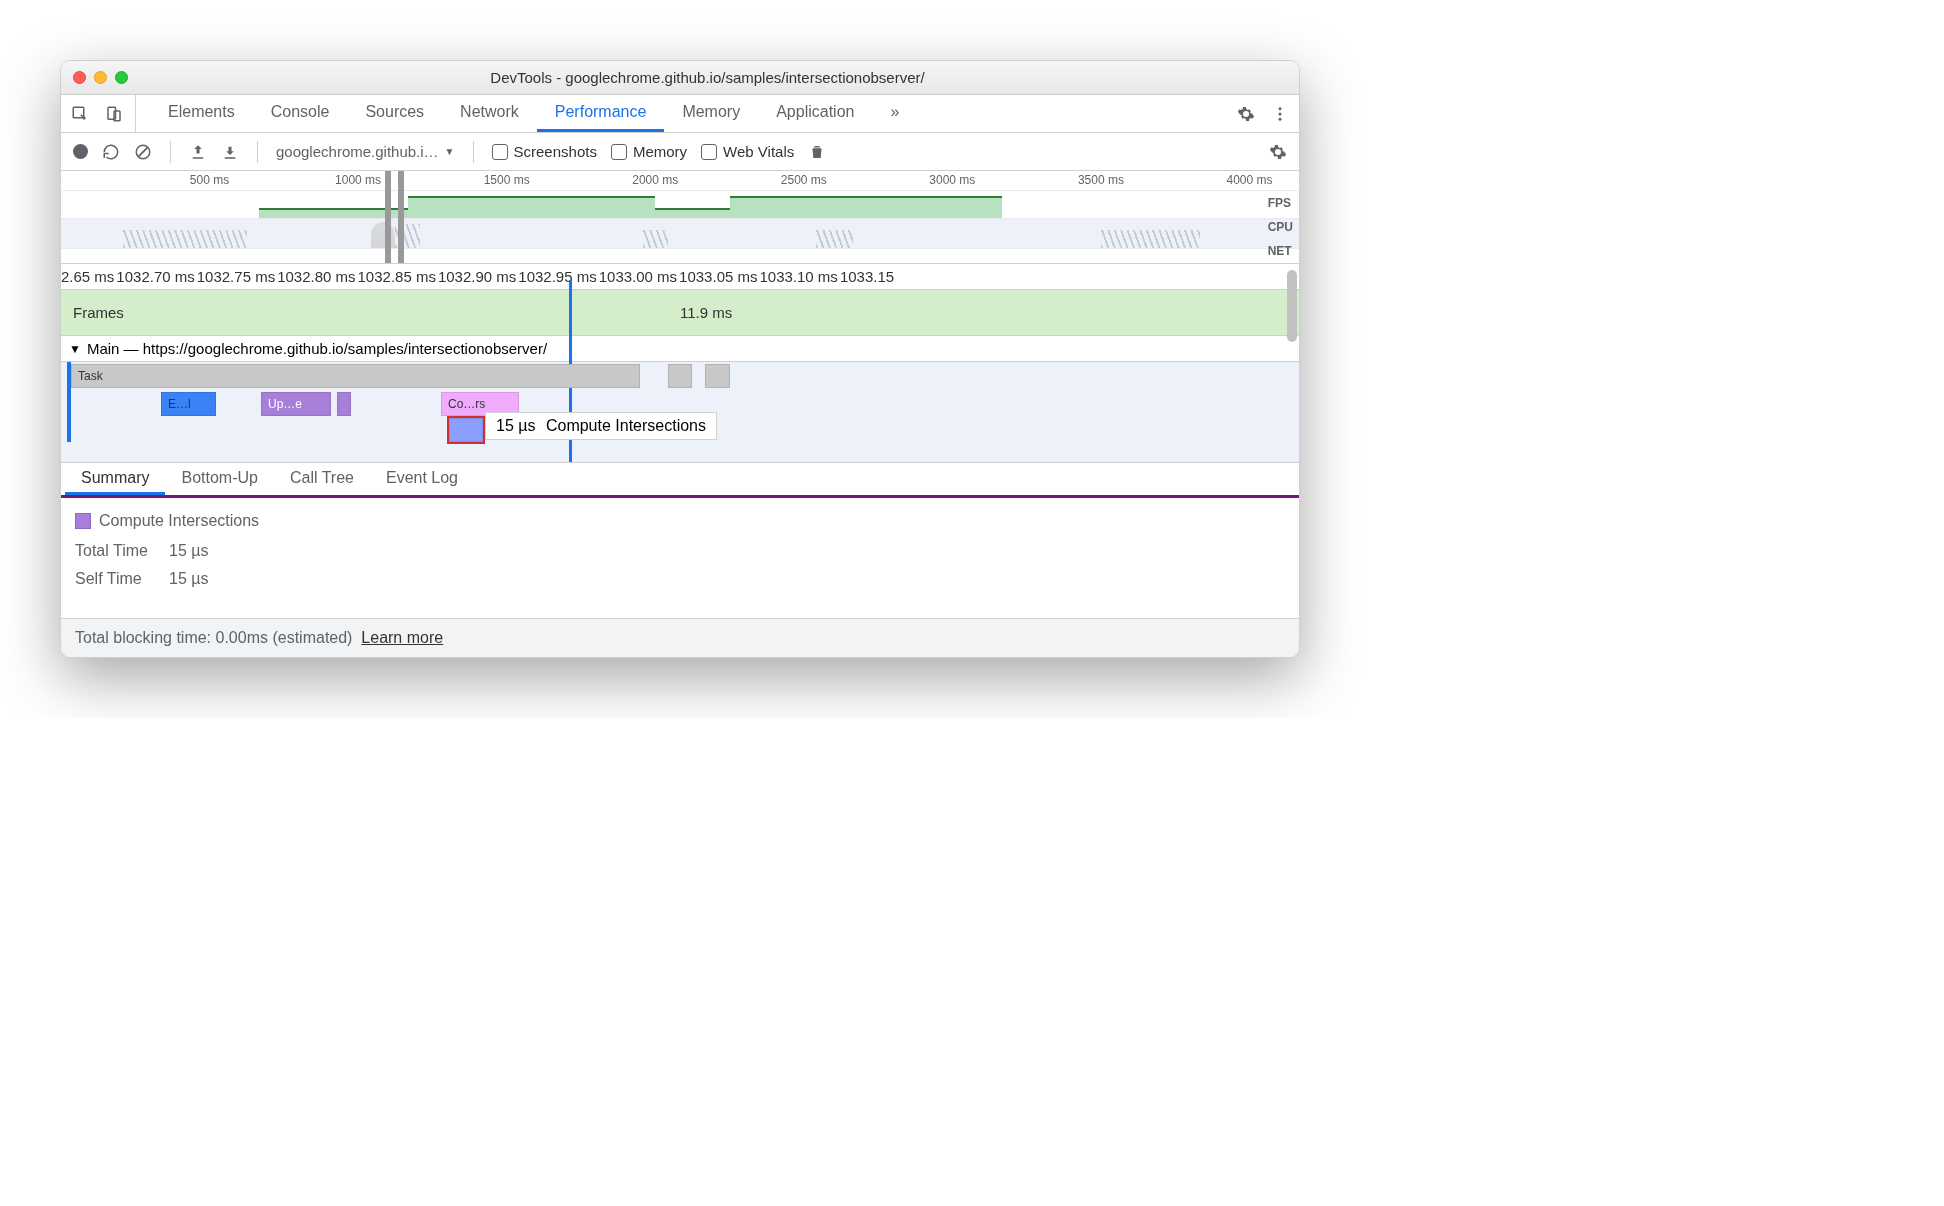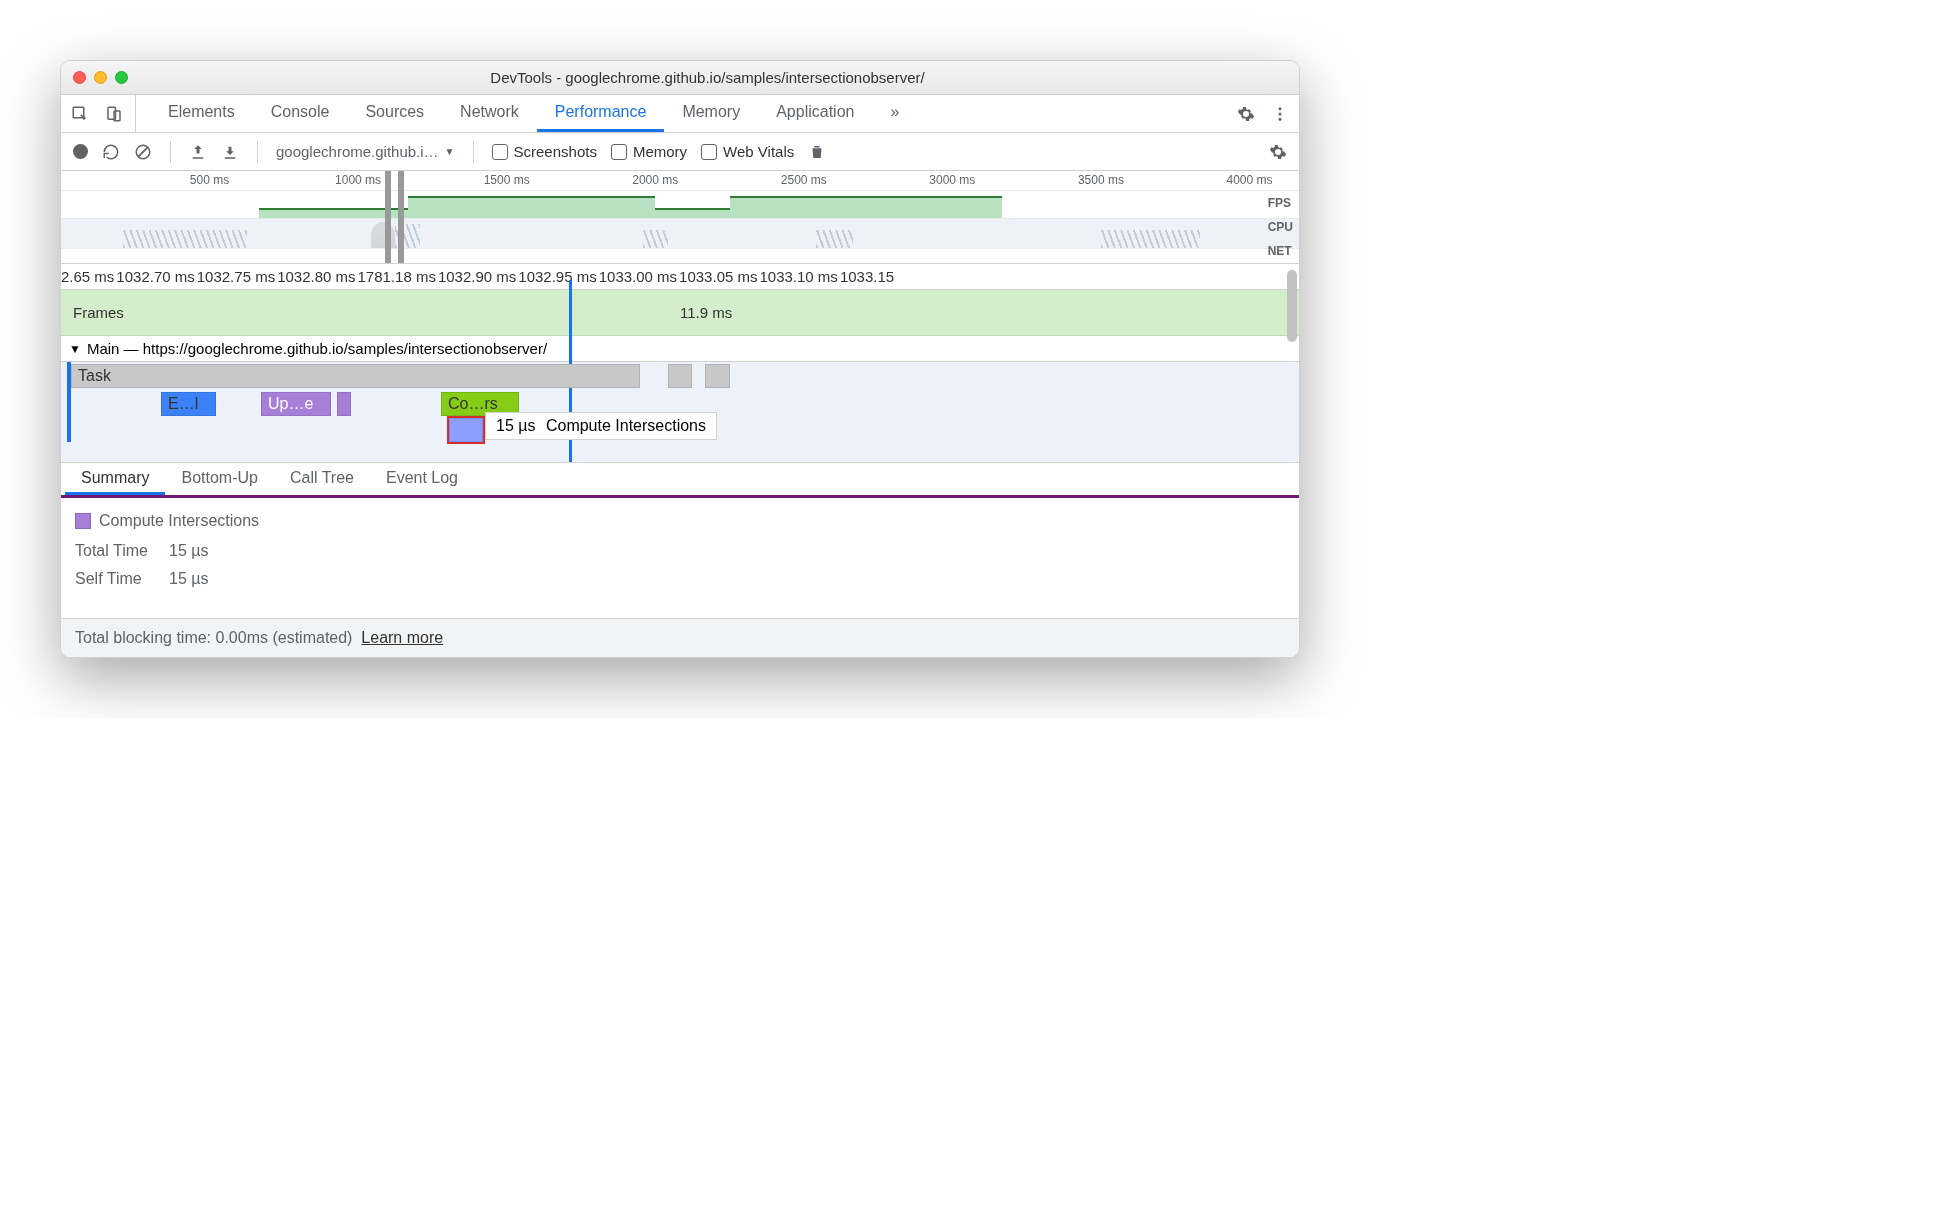--- a/index.html
+++ b/index.html
@@ -137,28 +137,28 @@
   background: #fff;
   border-bottom: 1px solid #d0d0d0;
   display: flex; align-items: center; gap: 6px;
   padding-left: 8px;
   font-size: 15px;
 }
 .disclosure { font-size: 12px; }
 .flame-rows { position: relative; height: 100px; }
 .flame-blue-bar { position: absolute; left: 6px; width: 4px; background: #1a73e8; }
 .flame-block {
-  position: absolute; height: 24px; font-size: 16px; color: #333;
+  position: absolute; height: 24px; font-size: 12px; color: #333;
   display: flex; align-items: center; padding: 0 6px; overflow: hidden;
   border: 1px solid rgba(0,0,0,0.1);
 }
 .task { background: #c8c8c8; }
 .ev-yellow { background: #3b82f6; }
 .ev-purple { background: #a87fd8; color:#fff; }
-.ev-green { background: #84cc16; }
+.ev-green { background: #f0abfc; }
 .ev-sel {
   background: #8c9eff;
   outline: 2px solid #d32f2f;
 }
 .cursor-line { position: absolute; width: 3px; background: #1a73e8; top: 0; }
 .tooltip {
   position: absolute;
   background: #fff;
   border: 1px solid #d0d0d0;
   padding: 4px 10px;
@@ -349,21 +349,21 @@
       </div>
     </div>
   </div>
 
   <div class="flame" style="position:relative;">
     <div class="detail-ruler">
       <span>2.65 ms</span>
       <span>1032.70 ms</span>
       <span>1032.75 ms</span>
       <span>1032.80 ms</span>
-      <span>1781.18 ms</span>
+      <span>1032.85 ms</span>
       <span>1032.90 ms</span>
       <span>1032.95 ms</span>
       <span>1033.00 ms</span>
       <span>1033.05 ms</span>
       <span>1033.10 ms</span>
       <span>1033.15</span>
     </div>
     <div class="frames-row">
       <span>Frames</span>
       <span class="frames-time">11.9 ms</span>

